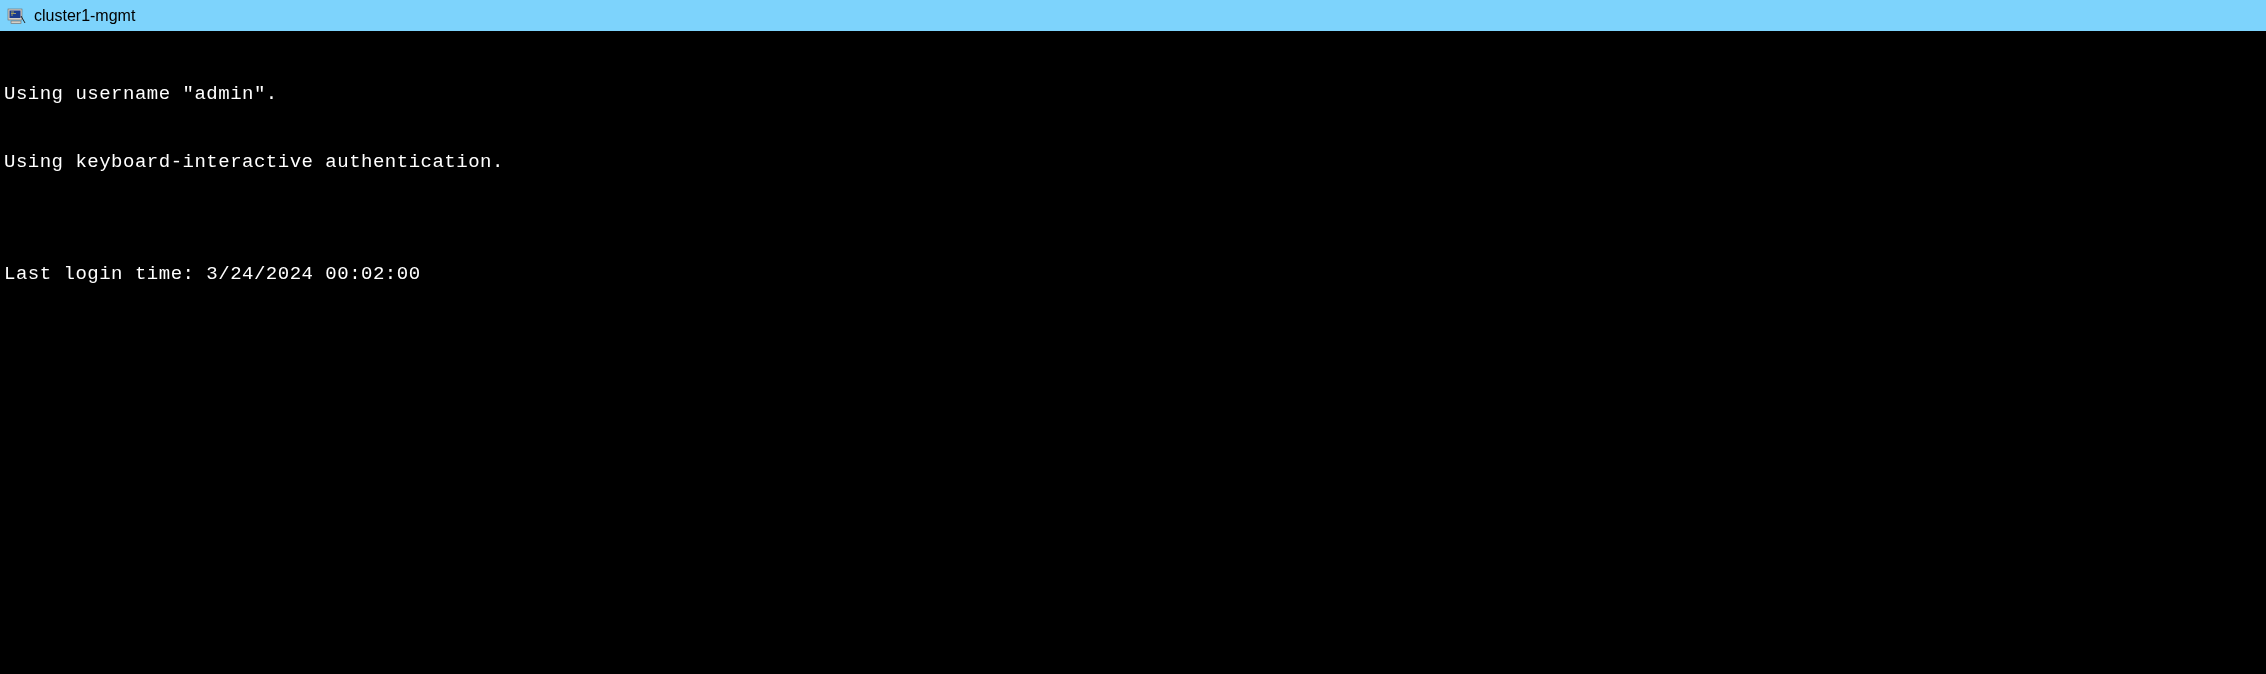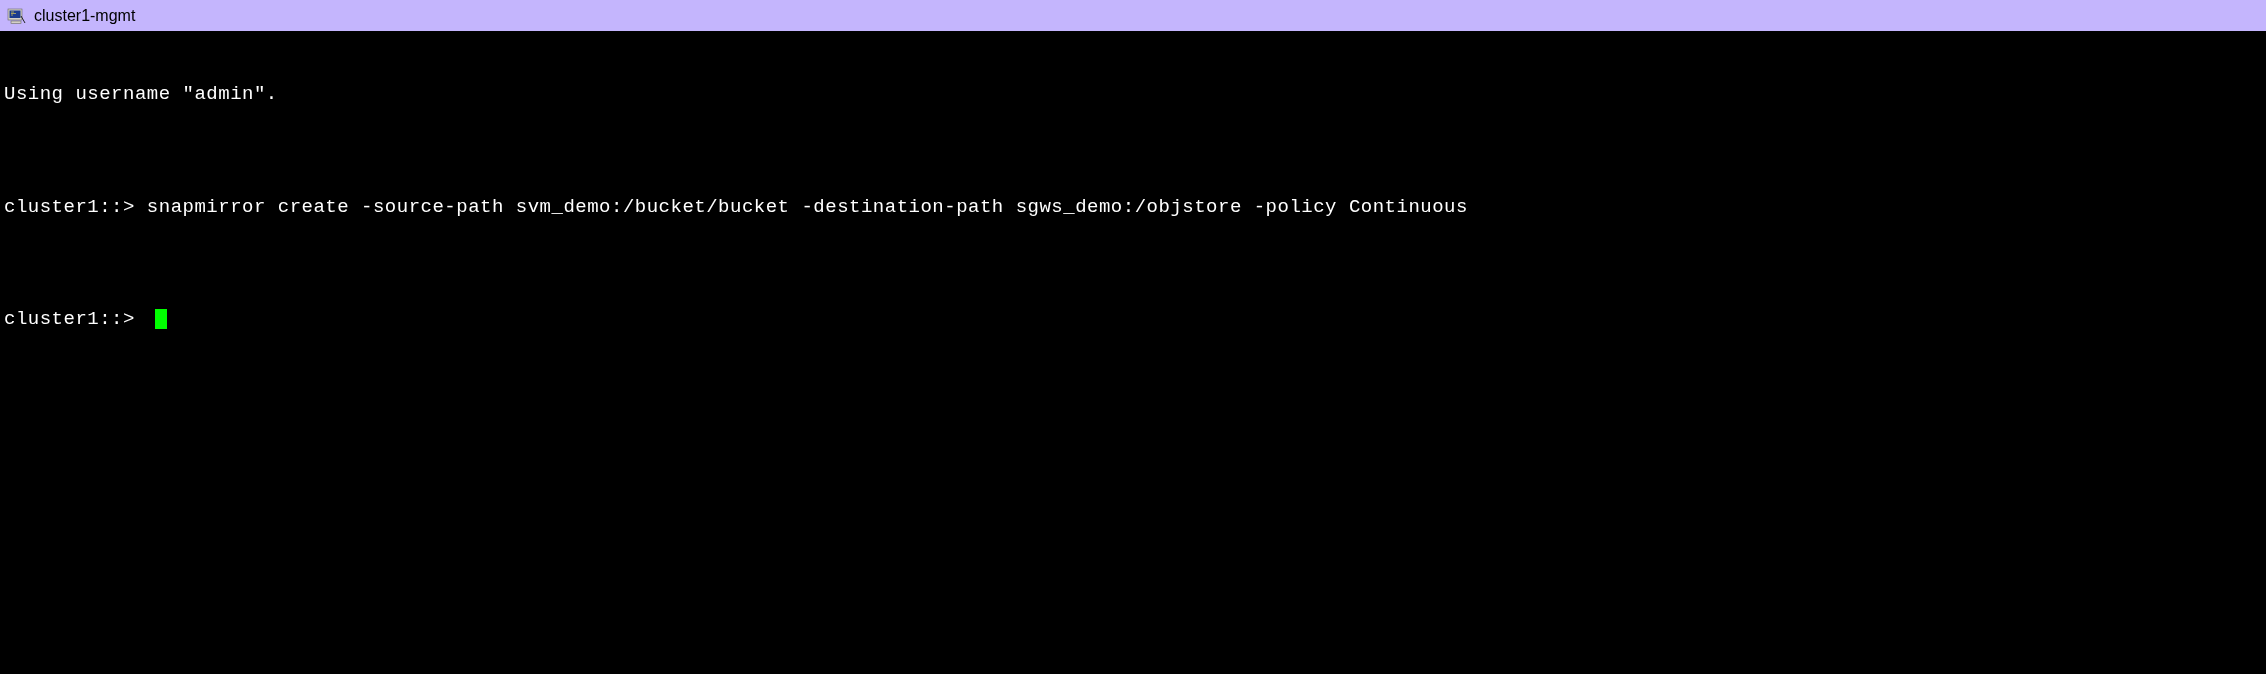--- a/index.html
+++ b/index.html
@@ -9,21 +9,21 @@
     }
     body {
       font-family: "Consolas", "Courier New", monospace;
       background: #ffffff;
       width: 2266px;
       height: 674px;
       overflow: hidden;
     }
     .titlebar {
       height: 32px;
-      background: #c4b5fd;
+      background: #7dd3fc;
       border-bottom: 1px solid #000000;
       display: flex;
       align-items: center;
       padding: 12px 6px;
     }
     .putty-icon {
       width: 20px;
       height: 20px;
       margin-right: 8px;
       display: flex;
@@ -74,19 +74,17 @@
       <line x1="5" y1="9" x2="7" y2="9" stroke="#ffe34a" stroke-width="0.6"></line>
       <rect x="5" y="15" width="10" height="2.5" fill="#d4d0c8" stroke="#666" stroke-width="0.6"></rect>
       <line x1="15" y1="10" x2="19" y2="17" stroke="#222" stroke-width="1"></line>
     </svg>
   </span>
   <span class="title-text">cluster1-mgmt</span>
 </div>
 
 <div class="terminal">
   <span class="terminal-line">Using username "admin".</span>
+  <span class="terminal-line">Using keyboard-interactive authentication.</span>
   <span class="terminal-line"></span>
-  <span class="terminal-line">cluster1::&gt; snapmirror create -source-path svm_demo:/bucket/bucket -destination-path sgws_demo:/objstore -policy Continuous</span>
+  <span class="terminal-line">Last login time: 3/24/2024 00:02:00</span>
   <span class="terminal-line"></span>
-  <div class="prompt-line">
-    <span>cluster1::&gt; </span><span class="cursor"></span>
-  </div>
 </div>
 
 </body></html>

